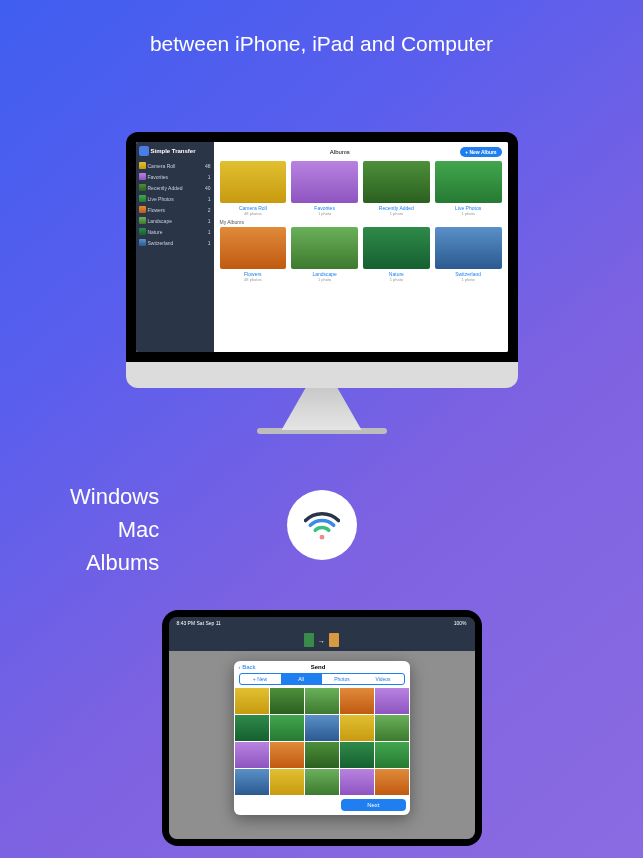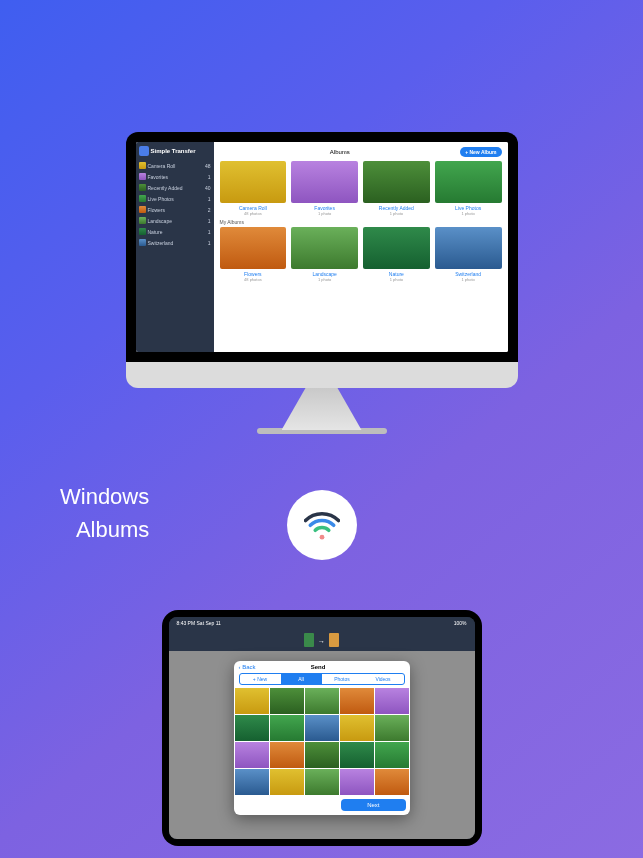--- a/index.html
+++ b/index.html
@@ -41,21 +41,21 @@
 .t1{background:linear-gradient(#e0c030,#c89a10);}
 .t2{background:linear-gradient(#b882e0,#8e55c0);}
 .t3{background:linear-gradient(#4d8f3a,#2b6020);}
 .t4{background:linear-gradient(#42a64e,#267a32);}
 .t5{background:linear-gradient(#e08a3a,#c05a10);}
 .t6{background:linear-gradient(#6ab05a,#3d7a2e);}
 .t7{background:linear-gradient(#2f8a4a,#156030);}
 .t8{background:linear-gradient(#5a90c8,#2a5a90);}
 
 
-.os-list { position:absolute; left:60px; top:480px; color:#fff; font-size:22px; font-weight:400; text-align:right; line-height:1.5;}
+.os-list { position:absolute; left:70px; top:480px; color:#fff; font-size:22px; font-weight:400; text-align:right; line-height:1.5;}
 
 
 .wifi { position:absolute; left:50%; top:490px; transform:translateX(-50%); width:70px; height:70px; background:#fff; border-radius:50%; display:flex; align-items:center; justify-content:center;}
 .wifi svg { width:36px; height:36px;}
 
 
 .ipad { position:absolute; left:50%; top:610px; transform:translateX(-50%); width:320px; background:#000; border-radius:16px; padding:7px;}
 .ipad-inner { background:#2a3548; border-radius:8px; height:222px; position:relative; overflow:hidden;}
 .ipad-status { height:12px; background:#2a3548; display:flex; justify-content:space-between; align-items:center; padding:0 8px; font-size:5px; color:#fff;}
 .ipad-header { height:22px; background:#2a3548; display:flex; align-items:center; justify-content:center; gap:4px;}
@@ -70,20 +70,21 @@
 .modal-tab.active{background:#1f7ef0;color:#fff;}
 .modal-grid { display:grid; grid-template-columns:repeat(5,1fr); gap:1px; padding:0 1px;}
 .mg { height:26px;}
 .modal-footer{display:flex;justify-content:flex-end;padding:4px;}
 .btn-next{background:#1f7ef0;color:#fff;font-size:6px;padding:3px 26px;border-radius:4px;}
 </style>
 </head>
 <body>
 
 <div class="headline">
+  <div>between iPhone, iPad and Computer</div>
 </div>
 
 <div class="imac">
   <div class="imac-screen">
     <div class="imac-inner">
       <div class="sidebar">
         <div class="sb-title">
             <span class="sb-logo"></span>
             <span>Simple Transfer</span>
           </div>
@@ -198,20 +199,21 @@
       </div>
     </div>
   </div>
   <div class="imac-chin"></div>
   <div class="imac-stand"></div>
   <div class="imac-foot"></div>
 </div>
 
 <div class="os-list">
   <div>Windows</div>
+  <div>Mac</div>
   <div>Albums</div>
 </div>
 
 <div class="wifi">
   <svg viewBox="0 0 24 24">
       <path d="M12 18.5a1.6 1.6 0 100 3.2 1.6 1.6 0 000-3.2z" fill="#f08a8a"></path>
       <path d="M7.5 15.5a6.4 6.4 0 019 0" stroke="#3ac080" stroke-width="2.4" fill="none" stroke-linecap="round"></path>
       <path d="M4.2 12.2a11 11 0 0115.6 0" stroke="#3a8ae8" stroke-width="2.4" fill="none" stroke-linecap="round"></path>
       <path d="M1 9a15.6 15.6 0 0122 0" stroke="#2a3548" stroke-width="2.4" fill="none" stroke-linecap="round"></path>
     </svg>

